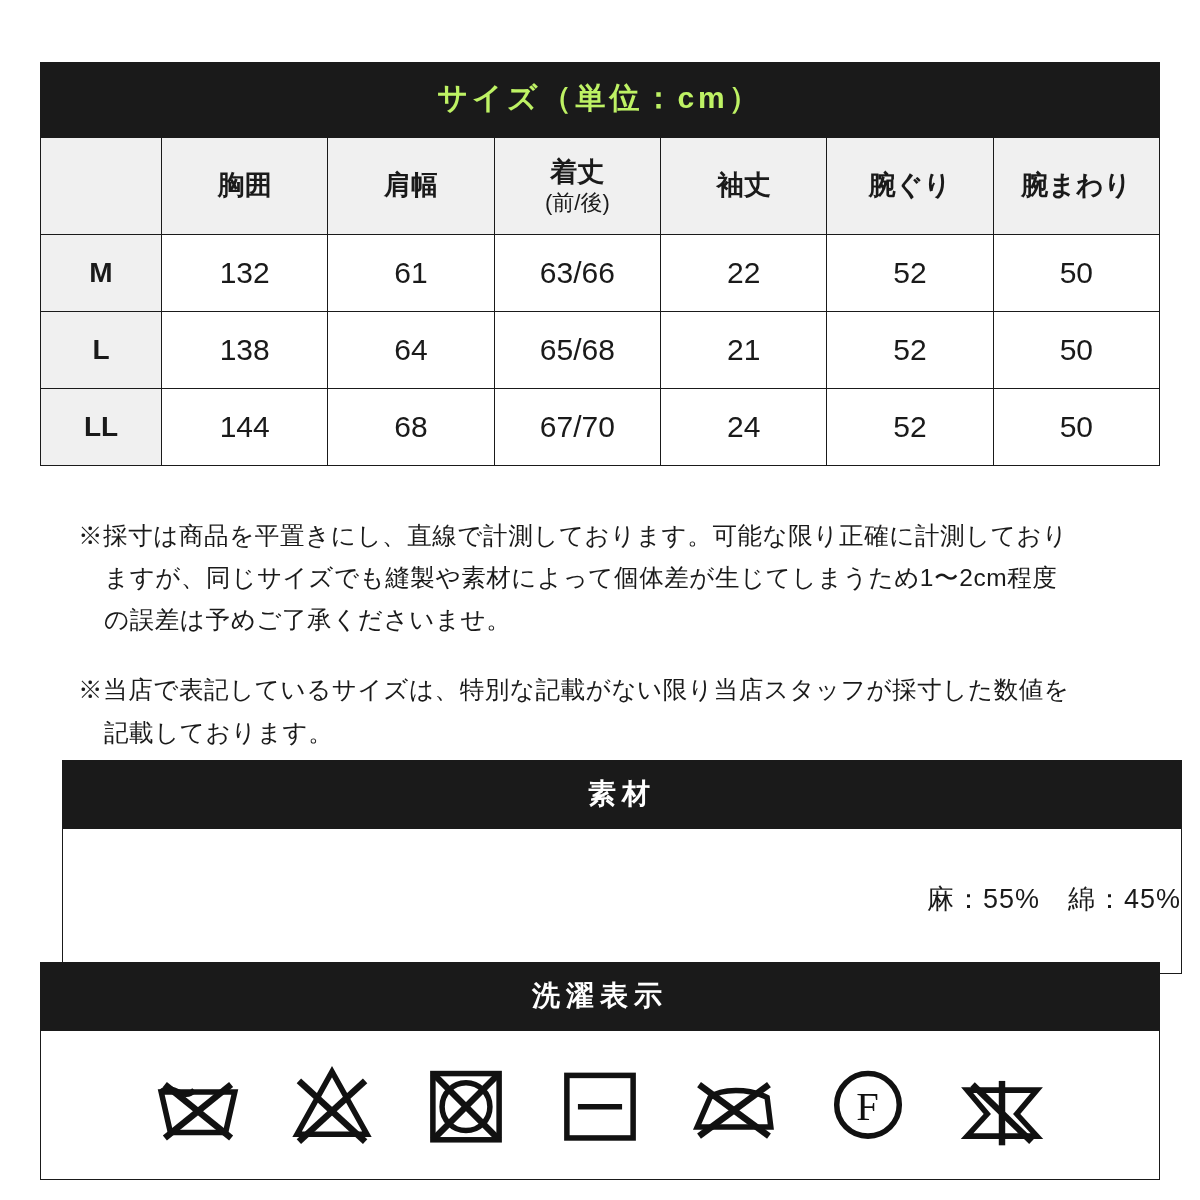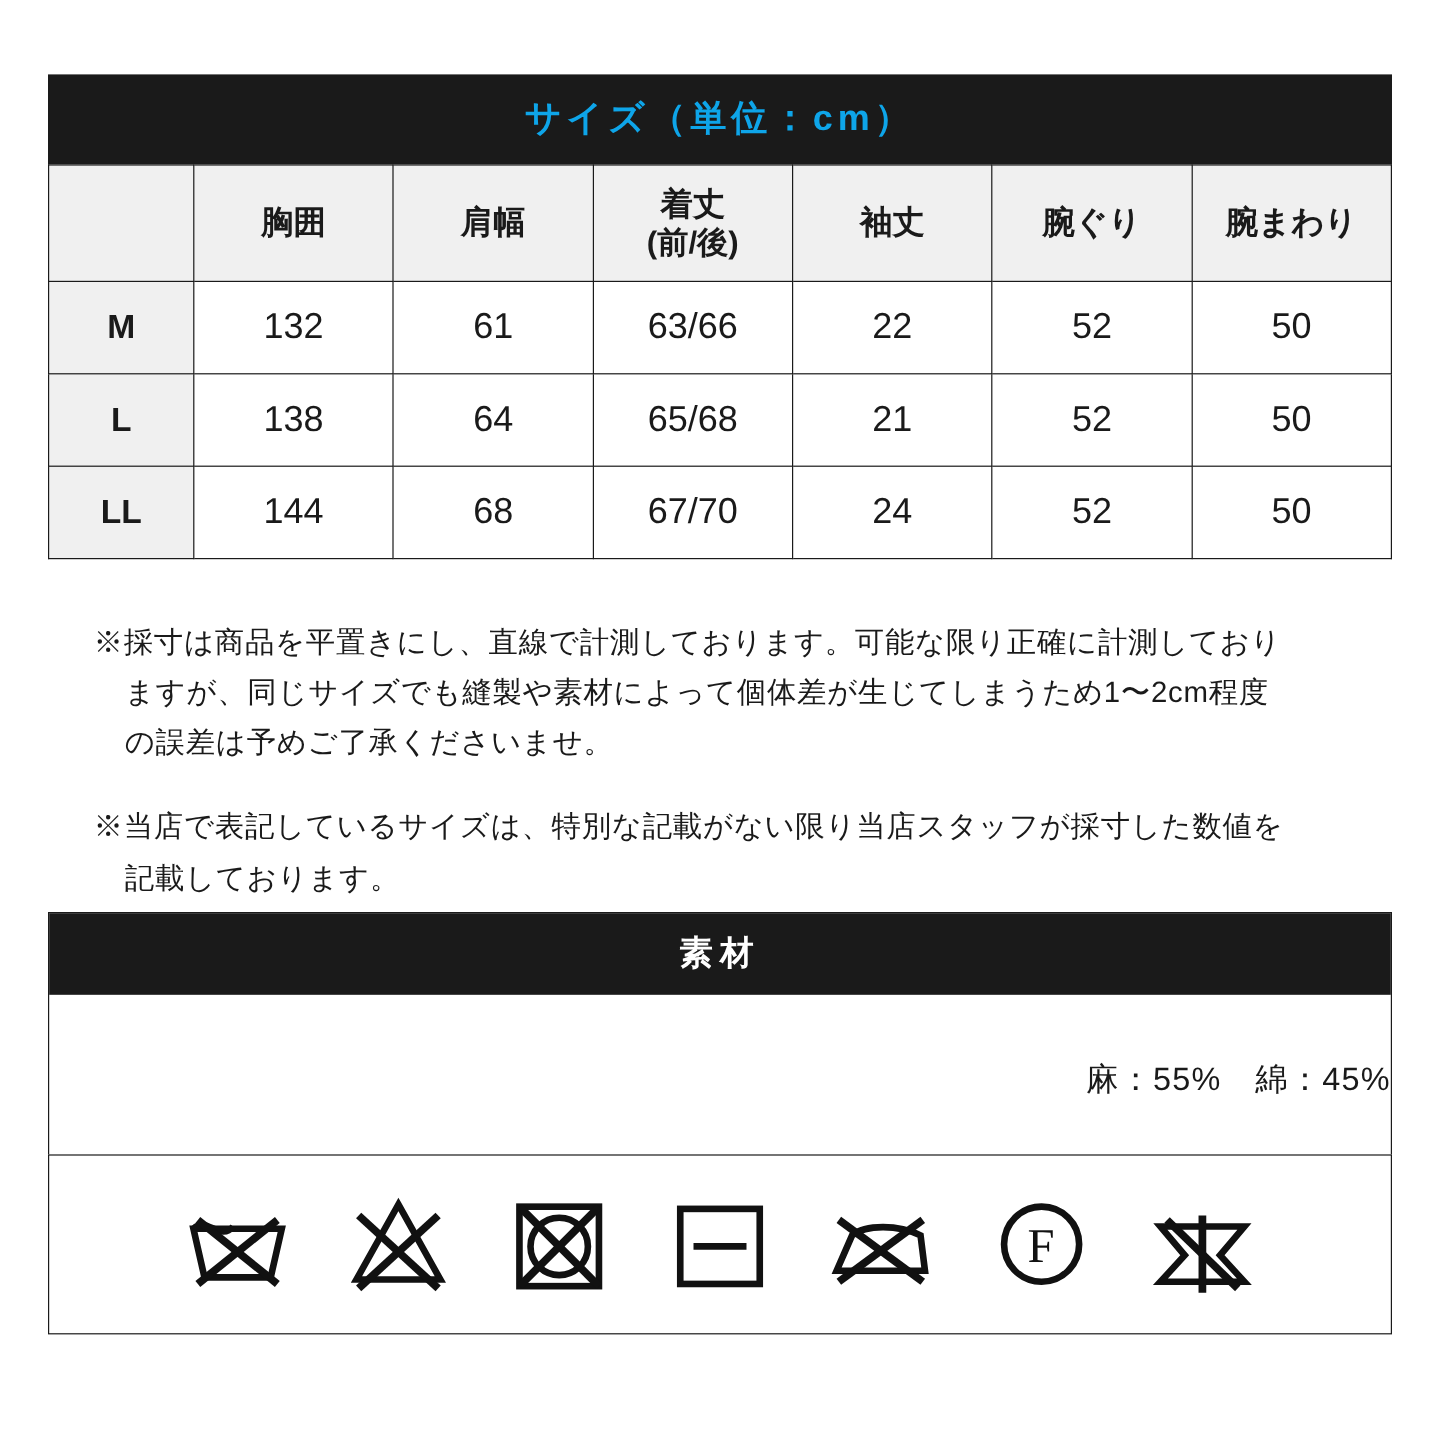--- a/index.html
+++ b/index.html
@@ -30,21 +30,21 @@
     width: 1120px;
   }
   table.size-table {
     width: 100%;
     border-collapse: collapse;
     table-layout: fixed;
   }
   table.size-table caption {
     caption-side: top;
     background: #1a1a1a;
-    color: #0ea5e9;
+    color: #bef264;
     font-size: 30px;
     font-weight: bold;
     letter-spacing: 4px;
     padding: 16px 0 18px;
     box-sizing: border-box;
   }
   table.size-table th,
   table.size-table td {
     border: 1px solid #1a1a1a;
     text-align: center;
@@ -57,22 +57,22 @@
     height: 88px;
     line-height: 1.15;
     padding: 4px 2px;
   }
   table.size-table thead th.corner {
     width: 116px;
     background: #f0f0f0;
   }
   table.size-table thead th .sub {
     display: block;
-    font-size: 26px;
-    font-weight: bold;
+    font-size: 22px;
+    font-weight: normal;
     margin-top: 2px;
   }
   table.size-table tbody th {
     background: #f0f0f0;
     font-size: 28px;
     font-weight: bold;
     height: 74px;
   }
   table.size-table tbody td {
     background: #ffffff;
@@ -116,21 +116,21 @@
     letter-spacing: 6px;
     text-align: center;
     padding: 14px 0 16px;
   }
   .panel-body {
     text-align: right;
     font-size: 27px;
     letter-spacing: 1px;
   }
 
-  #material-panel { top: 760px; }
+  #material-panel { top: 760px; margin-left: 22px; }
   #material-panel .panel-body {
     padding: 52px 0 56px;
   }
 
   #care-panel { top: 962px; }
   #care-panel .panel-body {
     padding: 26px 0 30px;
   }
   .care-icons {
     display: flex;
@@ -212,20 +212,21 @@
     <p class="note">※採寸は商品を平置きにし、直線で計測しております。可能な限り正確に計測しておりますが、同じサイズでも縫製や素材によって個体差が生じてしまうため1〜2cm程度の誤差は予めご了承くださいませ。</p>
     <p class="note">※当店で表記しているサイズは、特別な記載がない限り当店スタッフが採寸した数値を記載しております。</p>
   </div>
 
   <div class="panel" id="material-panel">
     <div class="panel-head">素材</div>
     <div class="panel-body">麻：55%　綿：45%</div>
   </div>
 
   <div class="panel" id="care-panel">
+    <div class="panel-head">洗濯表示</div>
     <div class="panel-body">
       <div class="care-icons">
 
         <svg class="care-icon" viewBox="0 0 100 100">
           <g fill="none" stroke="#111" stroke-width="6" stroke-linejoin="miter">
             <path d="M10 38 L90 38 L80 82 L20 82 Z"></path>
             <path d="M10 38 C22 26, 34 50, 46 36"></path>
           </g>
           <g stroke="#111" stroke-width="7">
             <line x1="14" y1="30" x2="86" y2="88"></line>

